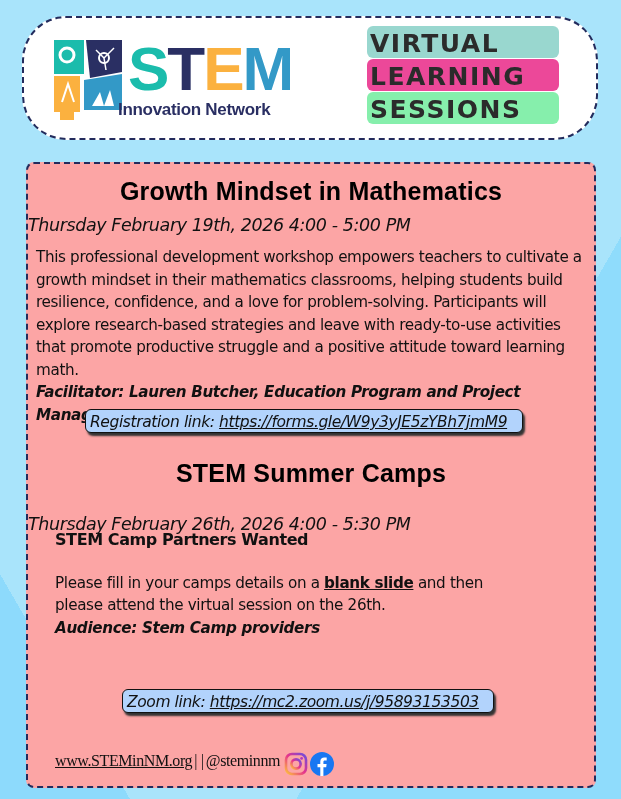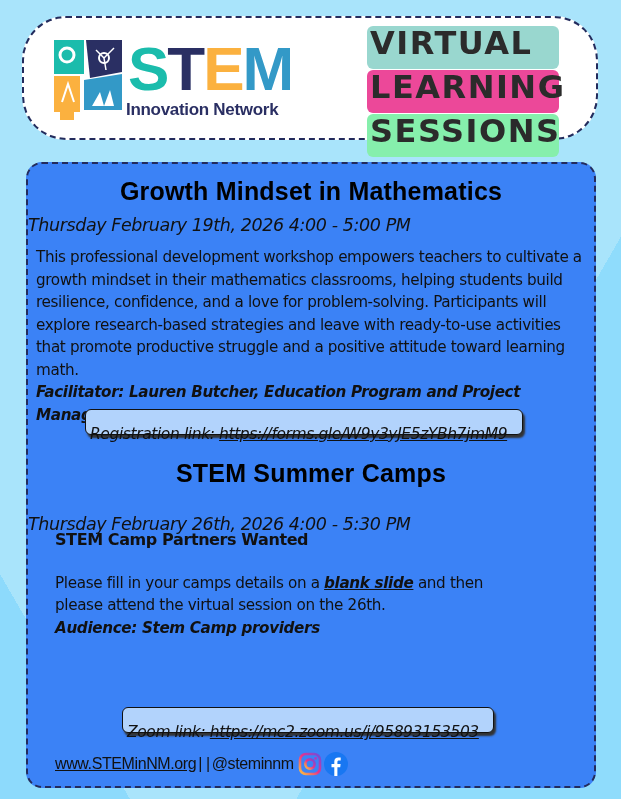--- a/index.html
+++ b/index.html
@@ -21,66 +21,66 @@
   .logo-mark { position: absolute; left: 0; top: 0; width: 68px; height: 80px; }
   .logo-stem {
     position: absolute; left: 74px; top: -2px; font-family: "Liberation Sans", sans-serif;
     font-weight: bold; font-size: 62px; letter-spacing: -2px; line-height: 62px;
   }
   .logo-stem span.s { color: #1bbcac; }
   .logo-stem span.t { color: #2a2f63; }
   .logo-stem span.e { color: #fbb13f; }
   .logo-stem span.m { color: #3399c7; }
   .logo-sub {
-    position: absolute; left: 72px; top: 60px; font-family: "Liberation Sans", sans-serif;
+    position: absolute; left: 64px; top: 60px; font-family: "Liberation Sans", sans-serif;
     font-weight: bold; font-size: 17px; color: #2a2f63; letter-spacing: -0.3px; white-space: nowrap; text-align: center;
   }
   .vls { position: absolute; left: 343px; top: 8px; width: 192px; }
   .vls-row {
-    height: 43px; border-radius: 6px; margin-bottom: 1px; box-sizing: border-box; padding-left: 3px;
-    font-family: "DejaVu Sans", sans-serif; font-weight: bold; font-size: 32px; line-height: 35px;
+    height: 32px; border-radius: 6px; margin-bottom: 1px; box-sizing: border-box; padding-left: 3px;
+    font-family: "DejaVu Sans", sans-serif; font-weight: bold; font-size: 25px; line-height: 35px;
     color: #2b2b2b; letter-spacing: 1.5px; white-space: nowrap;
   }
   .vls-row.r1 { background: #99d7cf; }
   .vls-row.r2 { background: #ec4899; }
   .vls-row.r3 { background: #86efac; }
 
   .main-card {
     position: absolute; left: 26px; top: 162px; width: 570px; height: 626px;
-    background: #3b82f6; border: 2px dashed #232b5c; border-radius: 16px; box-sizing: border-box;
+    background: #fca5a5; border: 2px dashed #232b5c; border-radius: 8px; box-sizing: border-box;
   }
   .title {
     position: absolute; left: 0; width: 100%; text-align: center;
     font-family: "Liberation Sans", sans-serif; font-weight: bold; font-size: 25px; color: #000;
     letter-spacing: 0.2px;
   }
   .date {
     position: absolute; left: 0; width: 100%; text-align: left;
     font-family: "DejaVu Sans", sans-serif; font-style: italic; font-size: 17.5px; color: #111;
     letter-spacing: -0.4px;
   }
   .para {
     position: absolute; font-family: "DejaVu Sans", sans-serif; font-size: 15.2px;
     line-height: 22.5px; color: #111; letter-spacing: -0.35px;
   }
   .bolditalic { font-weight: bold; font-style: italic; }
   .link-box {
     position: absolute; background: #b2d3fc; border: 1.5px solid #111; border-radius: 6px;
     box-shadow: 2px 3px 2px #333; font-family: "DejaVu Sans", sans-serif; font-style: italic;
-    font-size: 15.5px; color: #111; white-space: nowrap; padding: 12px 4px; height: 24px; line-height: 24px;
+    font-size: 15.5px; color: #111; white-space: nowrap; padding: 0 4px; height: 24px; line-height: 24px;
     letter-spacing: -0.4px; box-sizing: border-box;
   }
   .link-box a, .ulink { color: #111; text-decoration: underline; }
   .subhead {
     position: absolute; font-family: "DejaVu Sans", sans-serif; font-weight: bold;
     font-size: 16px; color: #111; letter-spacing: -0.4px; text-align: right;
   }
   .footer {
-    position: absolute; left: 27px; top: 588px; font-family: Liberation Sans, sans-serif;
-    font-size: 16px; color: #111; white-space: nowrap; letter-spacing: -0.4px; display: flex; align-items: center;
+    position: absolute; left: 27px; top: 588px; font-family: Liberation Serif, serif;
+    font-size: 16px; color: #111; white-space: nowrap; letter-spacing: -0.4px; display: flex; 
   }
   .footer .sep { margin: 0 2px; }
   .social-icon { display: inline-block; width: 24px; height: 24px; margin-left: 4px; }
 </style>
 </head>
 <body>
 
 <div class="bg-shape"></div>
 
 <div class="header-card">
@@ -119,24 +119,24 @@
   </div>
   <div class="link-box" style="left:57px; top:245px; width:438px;">
     <span>Registration link: </span><a>https://forms.gle/W9y3yJE5zYBh7jmM9</a>
   </div>
 
   <div class="title" style="top:295px;">STEM Summer Camps</div>
   <div class="date" style="top:350px;">Thursday February 26th, 2026 4:00 - 5:30 PM</div>
   <div class="subhead" style="left:27px; top:366px;">STEM Camp Partners Wanted</div>
   <div class="para" style="left:27px; top:385px; width:480px;">
     <br>
-    <span>Please fill in your camps details on a </span><a class="ulink" style="font-weight:bold;font-style:italic;">blank slide</a><span> and then please attend the virtual session on the 26th.</span><br>
+    <span>Please fill in your camps details on a </span><a class="ulink" style="font-weight:bold;">blank slide</a><span> and then please attend the virtual session on the 26th.</span><br>
     <span class="bolditalic">Audience: Stem Camp providers</span>
   </div>
-  <div class="link-box" style="left:94px; top:543px; width:372px;">
+  <div class="link-box" style="left:94px; top:525px; width:372px;">
     <span>Zoom link: </span><a>https://mc2.zoom.us/j/95893153503</a>
   </div>
 
   <div class="footer">
     <a class="ulink">www.STEMinNM.org</a>
     <span class="sep">|</span>
     <span class="sep">|</span>
     <span>@steminnm</span>
     <svg class="social-icon" viewBox="0 0 24 24">
       <defs>

